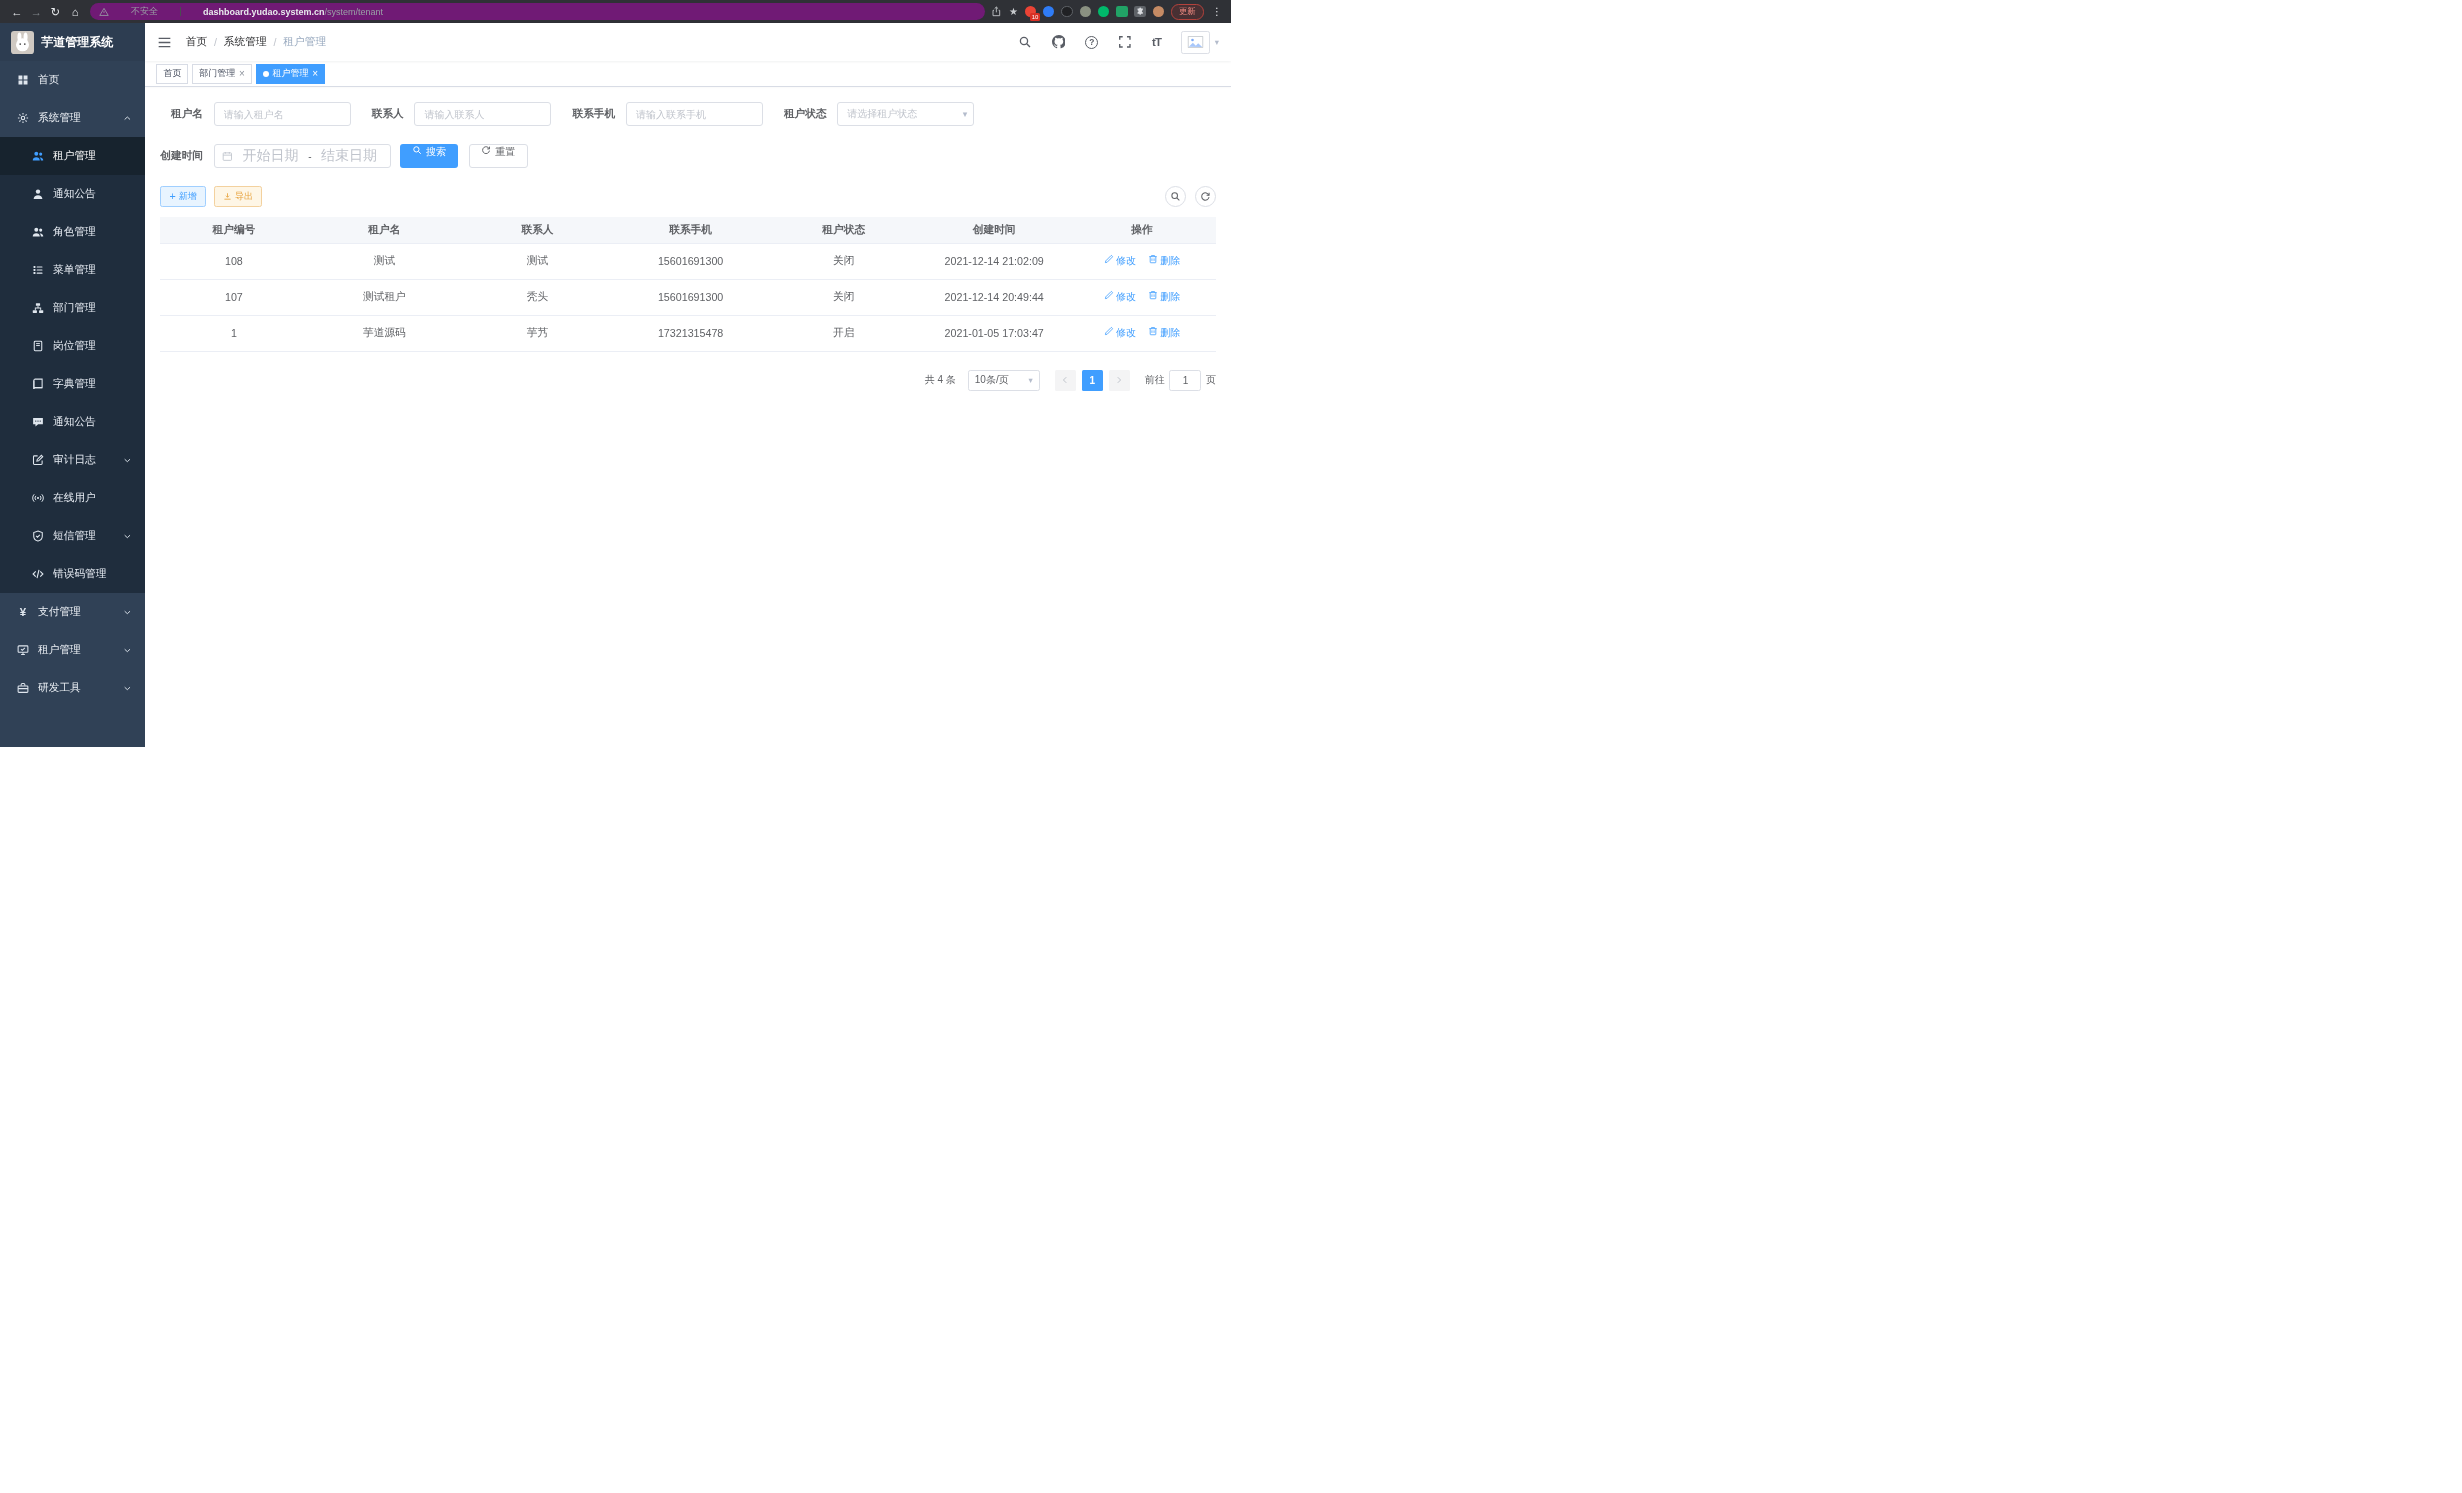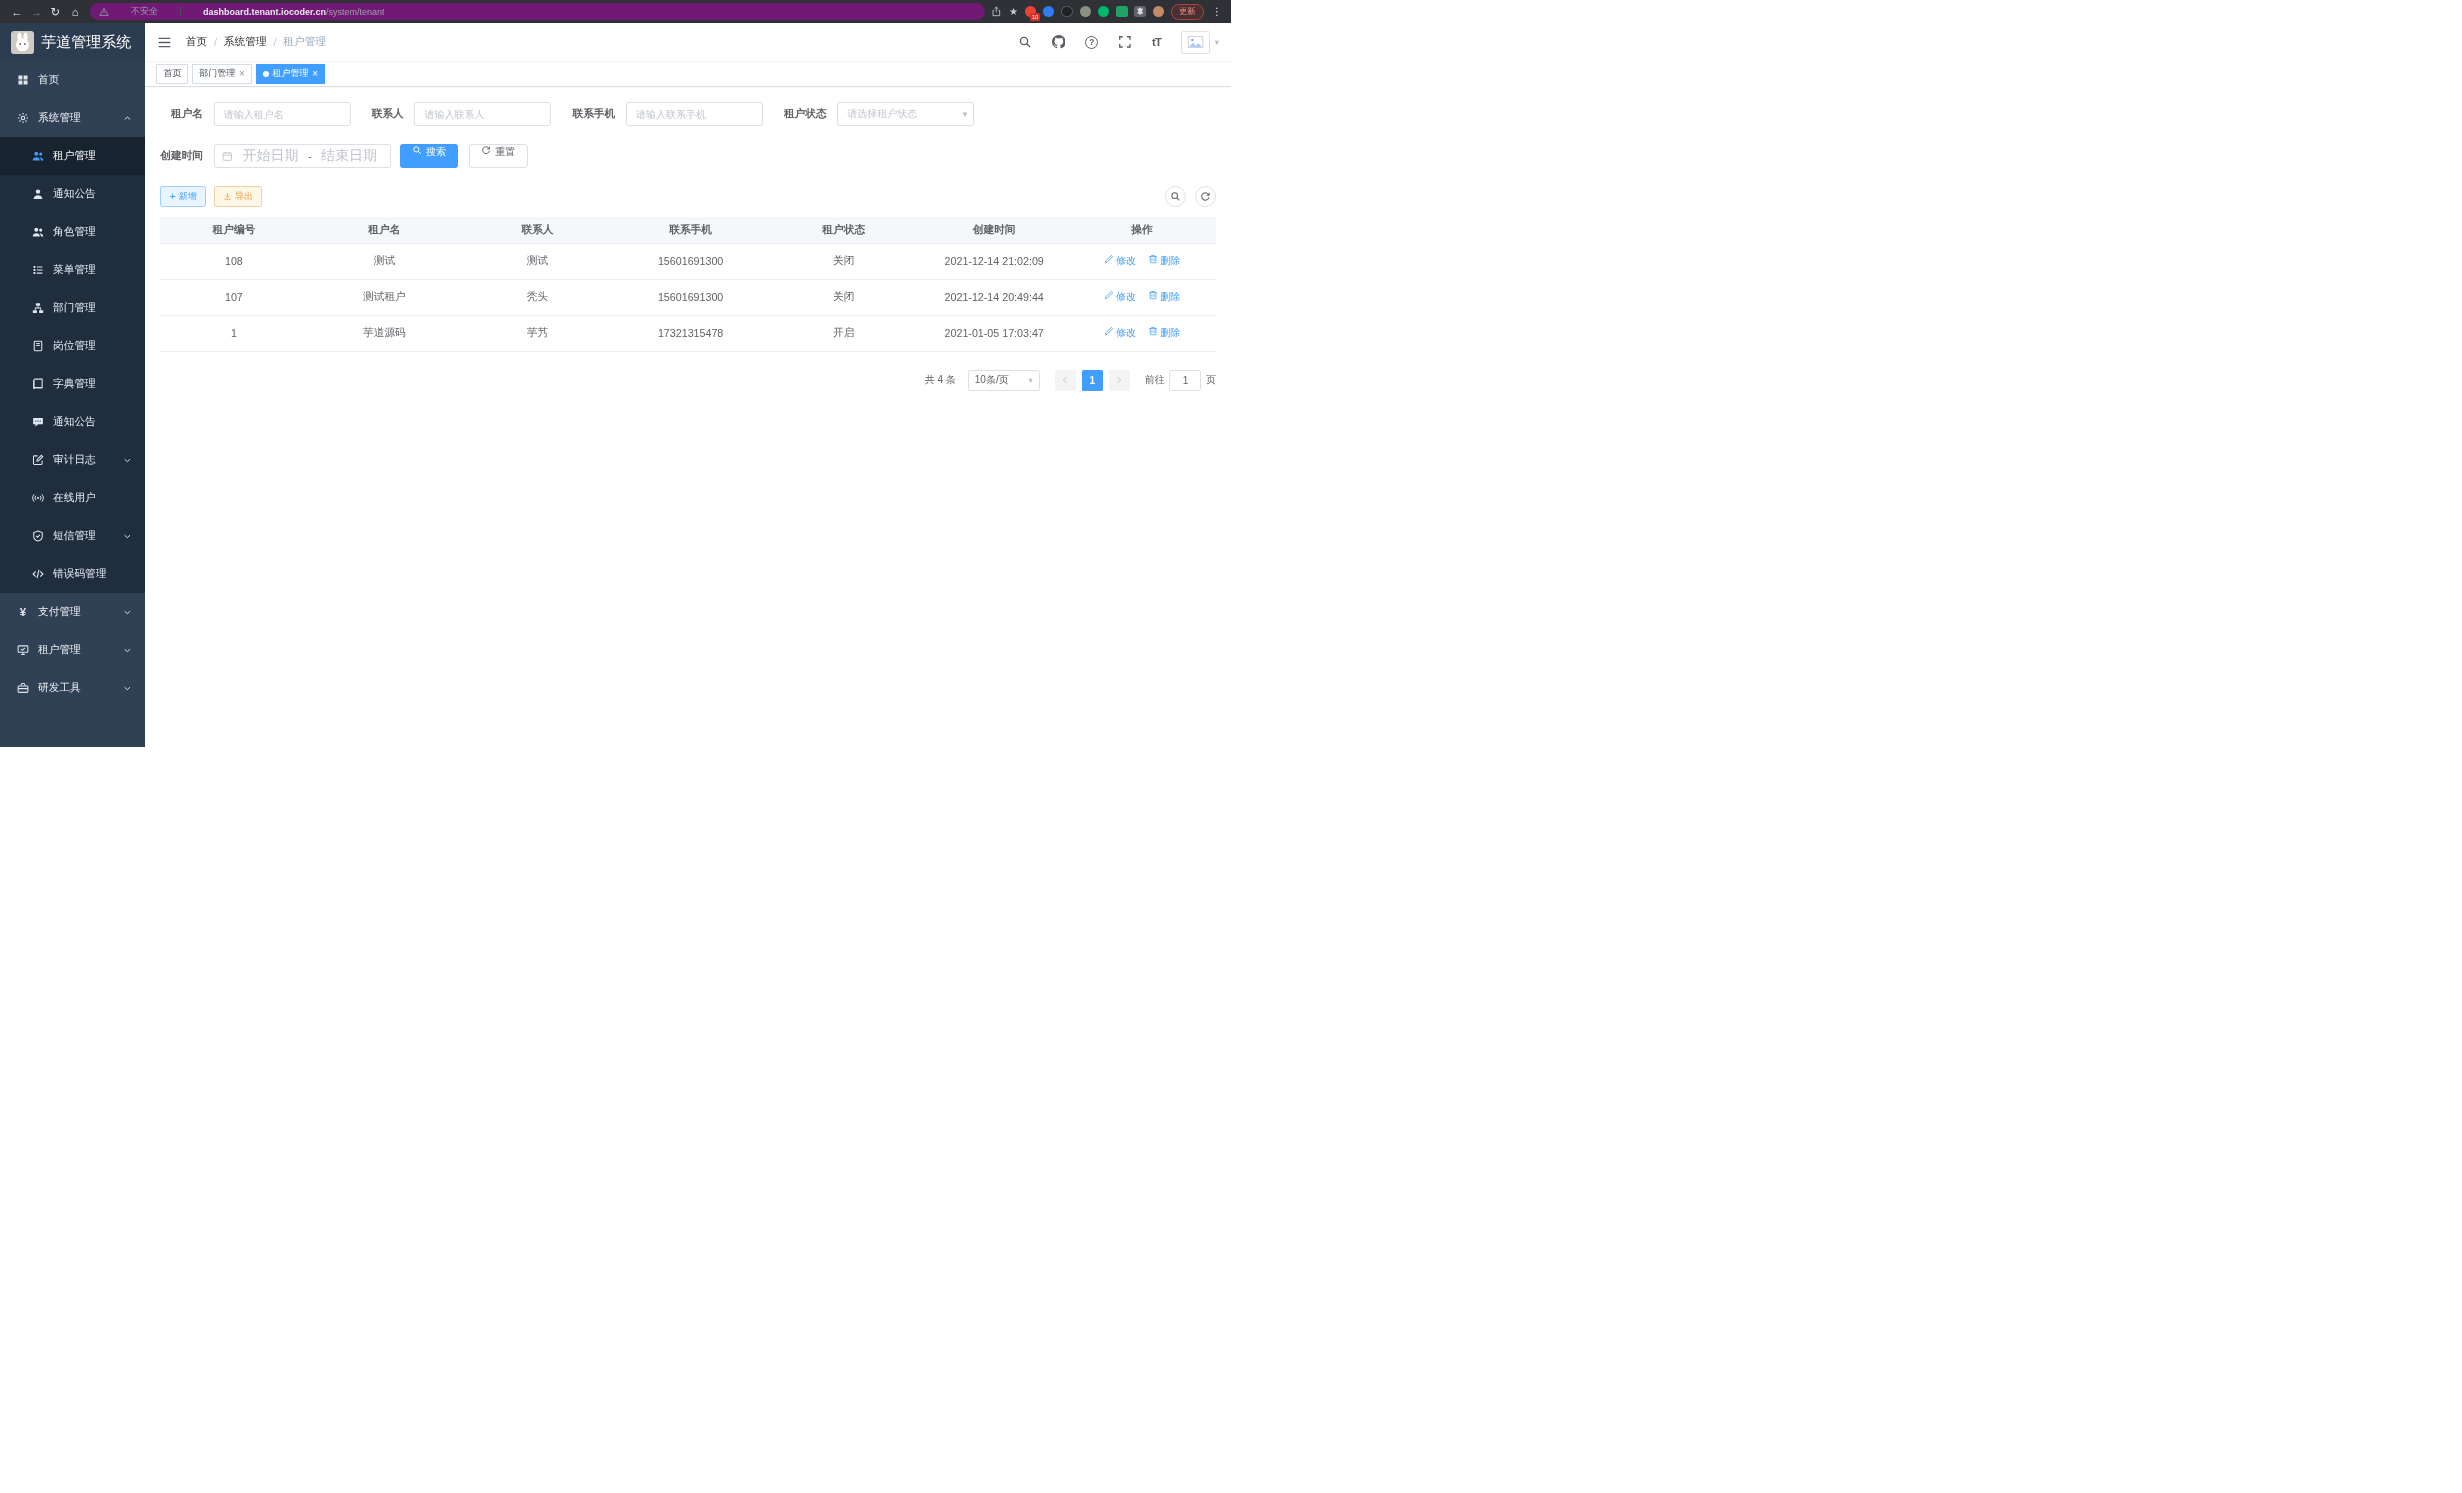--- a/index.html
+++ b/index.html
@@ -26,21 +26,21 @@
 .e7{background:#5f6368;display:flex;align-items:center;justify-content:center}.e8{background:#c58b64}
 .badge{position:absolute;bottom:-3.8px;right:-3.8px;background:#d93025;color:#fff;font-size:6px;line-height:1;padding:0.8px 1.5px;border-radius:1.5px}
 .update-pill{border:0.8px solid #b4423c;background:rgba(217,48,37,.15);color:#f28b82;font-size:8.4px;padding:1.5px 6.9px;border-radius:7.6px;white-space:nowrap;cursor:pointer}
 .kebab{color:#e8eaed;font-size:10px;cursor:pointer;padding:0 1.5px}
 .star{font-size:10px;cursor:pointer}
 
 
 .app{display:flex;height:724px}
 .sidebar{width:145px;background:#304156;flex:none;display:flex;flex-direction:column;overflow:hidden}
 .logo{height:38px;flex:none;display:flex;align-items:center;gap:7.6px;padding:0 10.7px;background:#2d3d51}
-.logo-title{color:#fff;font-size:15px;font-weight:400;white-space:nowrap}
+.logo-title{color:#fff;font-size:12px;font-weight:700;white-space:nowrap}
 .menu{flex:1;overflow:hidden}
 .m-item{height:38px;display:flex;align-items:center;gap:9px;padding:0 12px 0 17px;font-size:10.7px;color:#eef2f7;cursor:pointer}
 .chev{margin-left:auto;color:#97a3b4;width:10.7px;height:10.7px}
 .chev.up svg{transform:rotate(180deg)}
 .submenu{background:#1f2d3d}
 .sub-item{height:38px;display:flex;align-items:center;gap:9px;padding:0 12px 0 32px;font-size:10.7px;color:#e8edf4;cursor:pointer}
 .sub-item.active{background:#17232e;color:#fff}
 .sub-item.active .i{color:#409eff}
 .m-item .i,.sub-item .i{color:#dfe6ee}
 .yen{font-size:11.4px;font-weight:700}
@@ -125,21 +125,21 @@
   </div>
   <div class="urlbar">
     <span class="i" style="width:10px;height:10px">
       <svg viewBox="0 0 16 16" fill="none" stroke="currentColor" stroke-width="1.3">
           <path d="M8 2.2L14.8 13.5H1.2z"></path>
           <path d="M8 6.5v3.2M8 11.6v.2"></path>
         </svg>
     </span>
     <span>不安全</span>
     <span class="sep"></span>
-    <span style="white-space:nowrap;overflow:hidden"><span class="url-host">dashboard.tenant.iocoder.cn</span><span class="url-path">/system/tenant</span></span>
+    <span style="white-space:nowrap;overflow:hidden"><span class="url-host">dashboard.yudao.system.cn</span><span class="url-path">/system/tenant</span></span>
   </div>
   <div class="bright">
     <span class="i" style="width:10.7px;height:10.7px">
       <svg viewBox="0 0 16 16" fill="none" stroke="currentColor" stroke-width="1.3">
           <path d="M8 9.5V1.8M5.4 4L8 1.5 10.6 4"></path>
           <path d="M4.5 6.5H3v8h10v-8h-1.5"></path>
         </svg>
     </span>
     <span class="star">★</span>
     <span class="ext e1">

